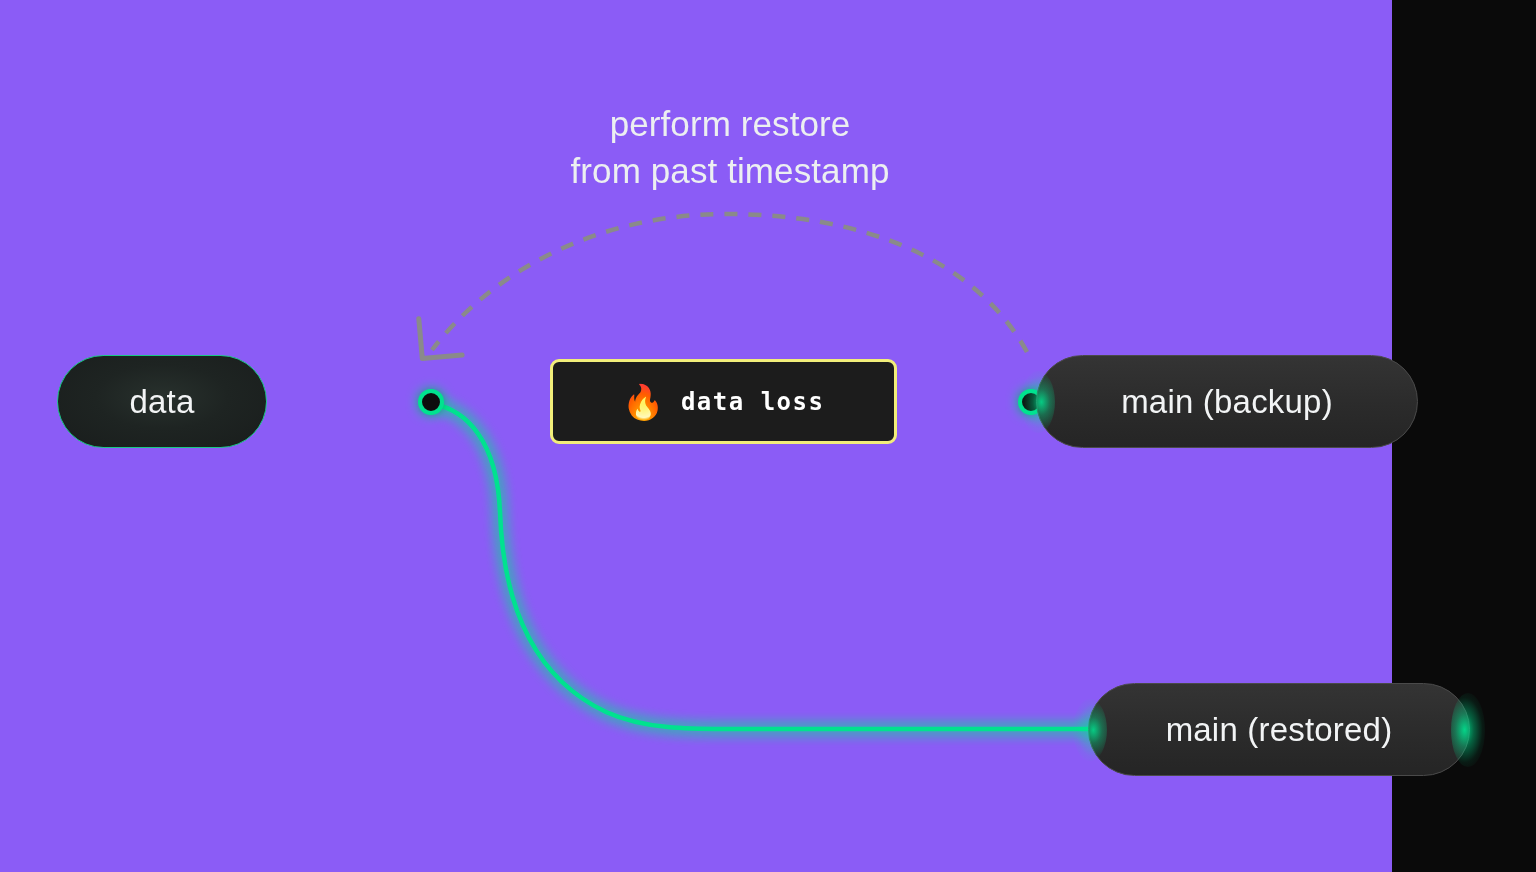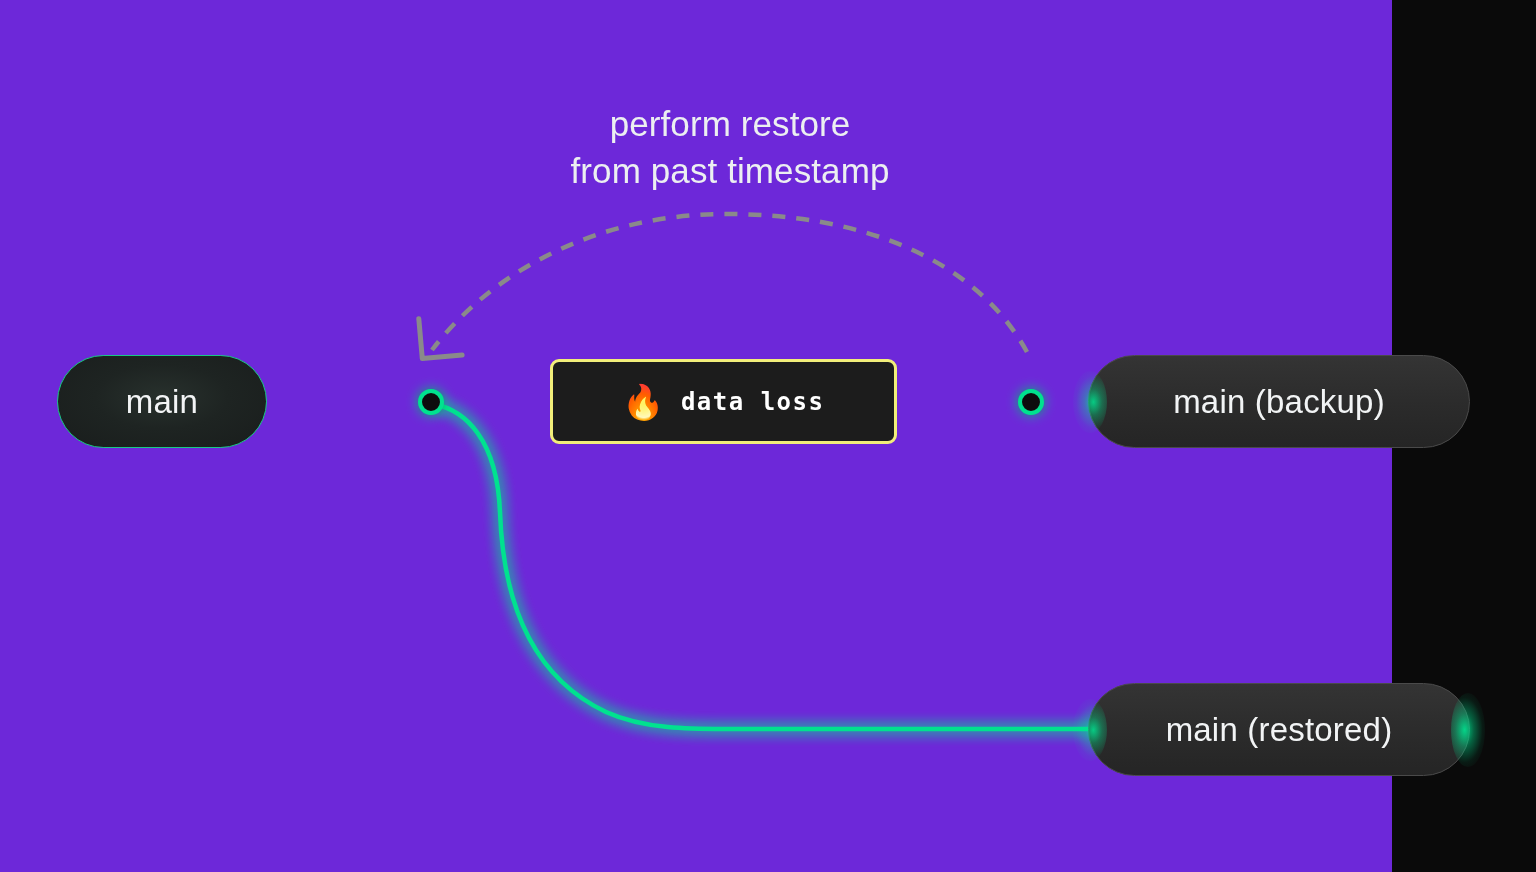--- a/index.html
+++ b/index.html
@@ -10,21 +10,21 @@
   body {
     width: 1536px;
     height: 872px;
     overflow: hidden;
     font-family: "Liberation Sans", sans-serif;
   }
   #stage {
     position: relative;
     width: 1392px;
     height: 872px;
-    background: #6d28d9;
+    background: #8b5cf6;
   }
 
   
   #edges {
     position: absolute;
     left: 0;
     top: 0;
     width: 1536px;
     height: 872px;
     pointer-events: none;
@@ -81,21 +81,21 @@
     pointer-events: none;
     z-index: -1;
   }
 
   .pill.gray {
     width: 382px;
     height: 93px;
     border: 1px solid #4a4a4a;
     background: linear-gradient(180deg, #343434 0%, #2b2b2b 55%, #252525 100%);
   }
-  .pill.backup { left: 1088px; top: 355px; text-align: right; }
+  .pill.backup { left: 1036px; top: 355px; text-align: right; }
   .pill.restored { left: 1088px; top: 683px; }
 
   
   .edge-glow {
     position: absolute;
     border-radius: 50%;
     pointer-events: none;
   }
   .edge-glow.left {
     left: -16px;
@@ -198,21 +198,21 @@
              C 605 215, 497 265, 432 350" fill="none" stroke="#8a8a8a" stroke-width="4.5" stroke-dasharray="13 11" stroke-linecap="butt"></path>
 
     <path d="M 422 318 L 422 358 L 462 358" fill="none" stroke="#8a8a8a" stroke-width="5" stroke-linecap="round" stroke-linejoin="round" transform="rotate(-5 428 355)"></path>
   </svg>
 
   <div class="caption">perform restore
 from past timestamp</div>
 
   <div class="pill main">
     <span class="halo"></span>
-    <span>main</span>
+    <span>data</span>
   </div>
 
   <div class="pill gray backup">
     <span class="edge-glow left"></span>
     <span>main (backup)</span>
   </div>
 
   <div class="pill gray restored">
     <span class="edge-glow left"></span>
     <span class="edge-glow right"></span>

